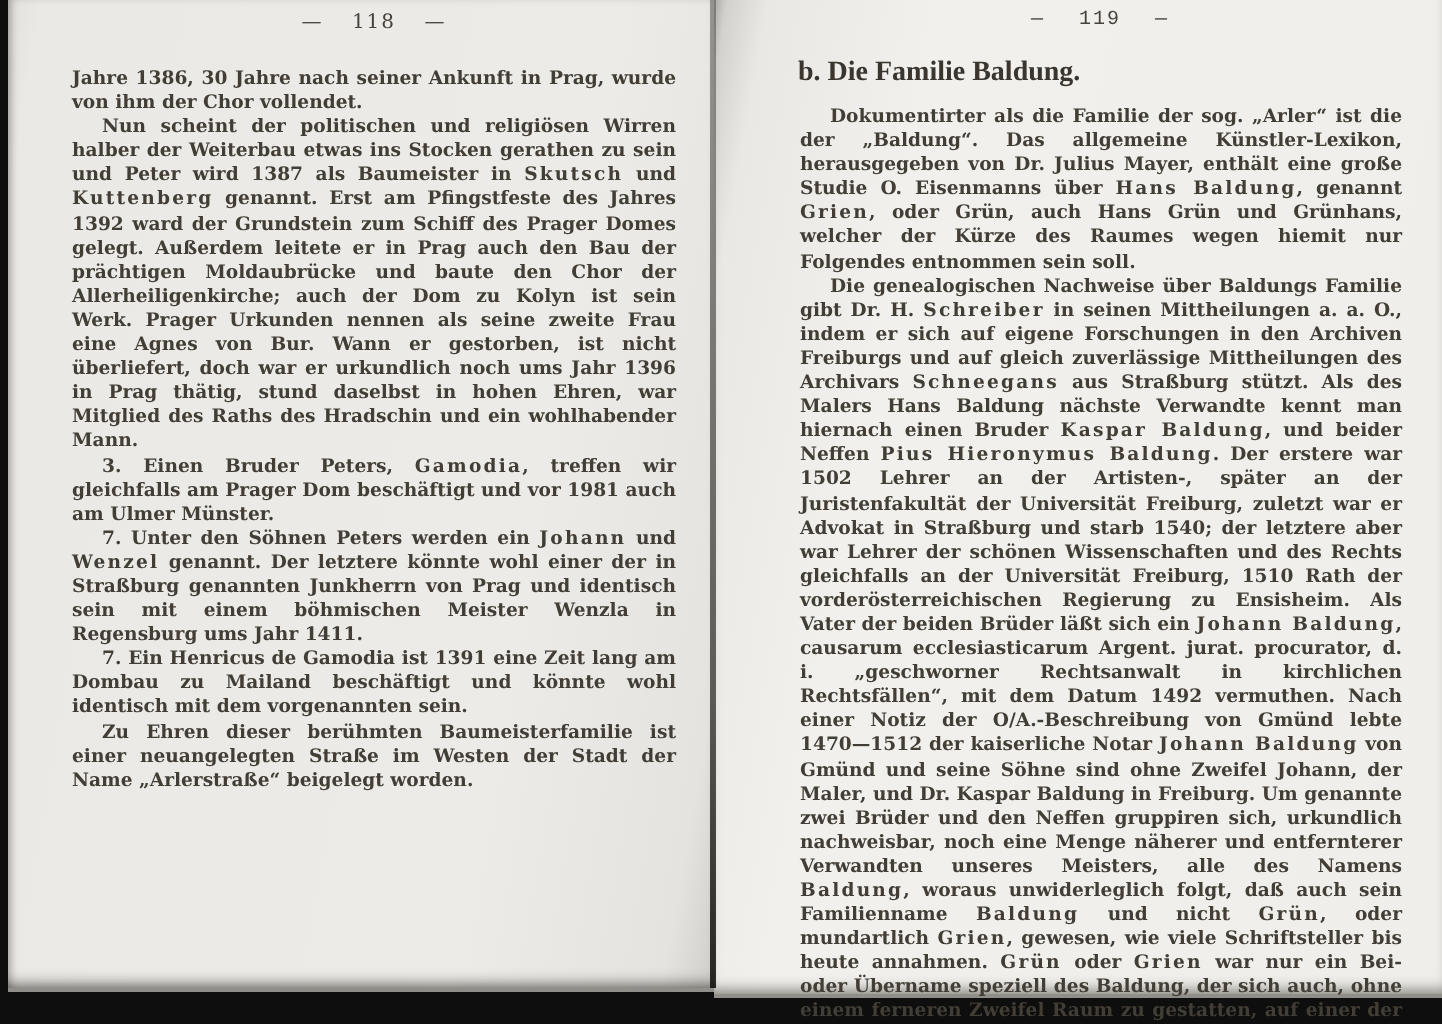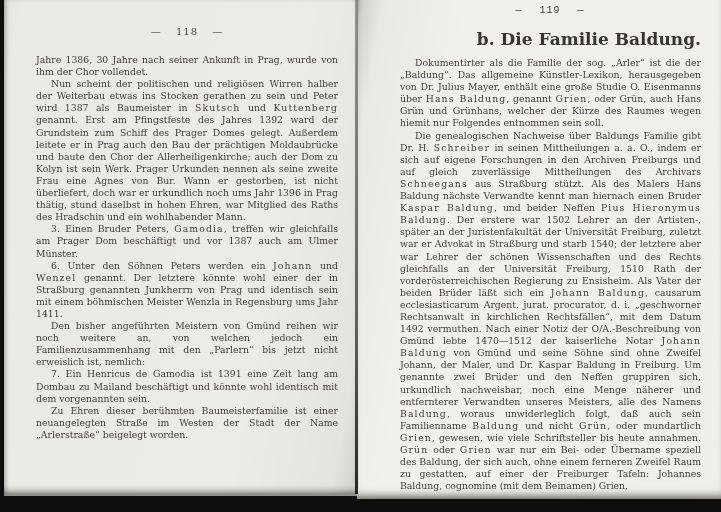--- a/index.html
+++ b/index.html
@@ -37,54 +37,54 @@
     background:linear-gradient(to bottom, rgba(90,88,82,.55), rgba(50,48,44,.75) 70%, rgba(20,20,18,.9));
     z-index:3;
   }
   .page-number{
     text-align:center;
     font-size:10px;
     word-spacing:10px;
     letter-spacing:1px;
     color:#46413a;
   }
-  .page.left .page-number{padding-top:26px;margin:0 19px 0 32px;}
+  .page.left .page-number{padding-top:6px;margin:0 19px 0 32px;}
   .page.right .page-number{padding-top:5px;margin:0 20px 0 42px;font-family:Liberation Mono, monospace;}
   .section-heading{
-    text-align:right;
+    text-align:left;
     font-weight:bold;
-    font-size:17px;
+    font-size:14px;
     margin:13px 20px 8px 42px;
     color:#3a352e;
+    font-family:Liberation Serif, serif;
   }
   .text-block{
     font-size:9.3px;
     line-height:12.1px;
     text-align:justify;
     color:var(--ink);
   }
   .page.left .text-block{margin:17px 19px 0 32px;}
   .page.right .text-block{margin:0 20px 0 43px;}
-  .text-block p{margin:0;text-indent:15px;}
+  .text-block p{margin:0;text-indent:15px;font-weight:bold;}
   .text-block p.no-indent{text-indent:0;}
   .spaced{letter-spacing:1.1px;}
 </style>
 </head>
 <body>
 
 <div class="book-spread">
 
   <div class="page left">
     <div class="page-number">— 118 —</div>
     <div class="text-block">
       <p class="no-indent"><span>Jahre 1386, 30 Jahre nach seiner Ankunft in Prag, wurde von ihm der Chor vollendet.</span></p>
       <p><span>Nun scheint der politischen und religiösen Wirren halber der Weiterbau etwas ins Stocken gerathen zu sein und Peter wird 1387 als Baumeister in </span><span class="spaced">Skutsch</span><span> und </span><span class="spaced">Kuttenberg</span><span> genannt. Erst am Pfingstfeste des Jahres 1392 ward der Grundstein zum Schiff des Prager Domes gelegt. Außerdem leitete er in Prag auch den Bau der prächtigen Moldaubrücke und baute den Chor der Allerheiligenkirche; auch der Dom zu Kolyn ist sein Werk. Prager Urkunden nennen als seine zweite Frau eine Agnes von Bur. Wann er gestorben, ist nicht überliefert, doch war er urkundlich noch ums Jahr 1396 in Prag thätig, stund daselbst in hohen Ehren, war Mitglied des Raths des Hradschin und ein wohlhabender Mann.</span></p>
-      <p><span>3. Einen Bruder Peters, </span><span class="spaced">Gamodia</span><span>, treffen wir gleichfalls am Prager Dom beschäftigt und vor 1387 auch am Ulmer Münster.</span></p>
-      <p><span>6. Unter den Söhnen Peters werden ein </span><span class="spaced">Johann</span><span> und </span><span class="spaced">Wenzel</span><span> genannt. Der letztere könnte wohl einer der in Straßburg genannten Junkherrn von Prag und identisch sein mit einem böhmischen Meister Wenzla in Regensburg ums Jahr 1411.</span></p>
-      <p><span>Den bisher angeführten Meistern von Gmünd reihen wir noch weitere an, von welchen jedoch ein Familienzusammenhang mit den „Parlern“ bis jetzt nicht erweislich ist, nemlich:</span></p>
+      <p><span>3. Einen Bruder Peters, </span><span class="spaced">Gamodia</span><span>, treffen wir gleichfalls am Prager Dom beschäftigt und vor 1981 auch am Ulmer Münster.</span></p>
+      <p><span>7. Unter den Söhnen Peters werden ein </span><span class="spaced">Johann</span><span> und </span><span class="spaced">Wenzel</span><span> genannt. Der letztere könnte wohl einer der in Straßburg genannten Junkherrn von Prag und identisch sein mit einem böhmischen Meister Wenzla in Regensburg ums Jahr 1411.</span></p>
       <p><span>7. Ein Henricus de Gamodia ist 1391 eine Zeit lang am Dombau zu Mailand beschäftigt und könnte wohl identisch mit dem vorgenannten sein.</span></p>
       <p><span>Zu Ehren dieser berühmten Baumeisterfamilie ist einer neuangelegten Straße im Westen der Stadt der Name „Arlerstraße“ beigelegt worden.</span></p>
     </div>
   </div>
 
   <div class="page right">
     <div class="page-number">— 119 —</div>
     <div class="section-heading">b. Die Familie Baldung.</div>
     <div class="text-block">
       <p><span>Dokumentirter als die Familie der sog. „Arler“ ist die der „Baldung“. Das allgemeine Künstler-Lexikon, herausgegeben von Dr. Julius Mayer, enthält eine große Studie O. Eisenmanns über </span><span class="spaced">Hans Baldung</span><span>, genannt </span><span class="spaced">Grien</span><span>, oder Grün, auch Hans Grün und Grünhans, welcher der Kürze des Raumes wegen hiemit nur Folgendes entnommen sein soll.</span></p>

